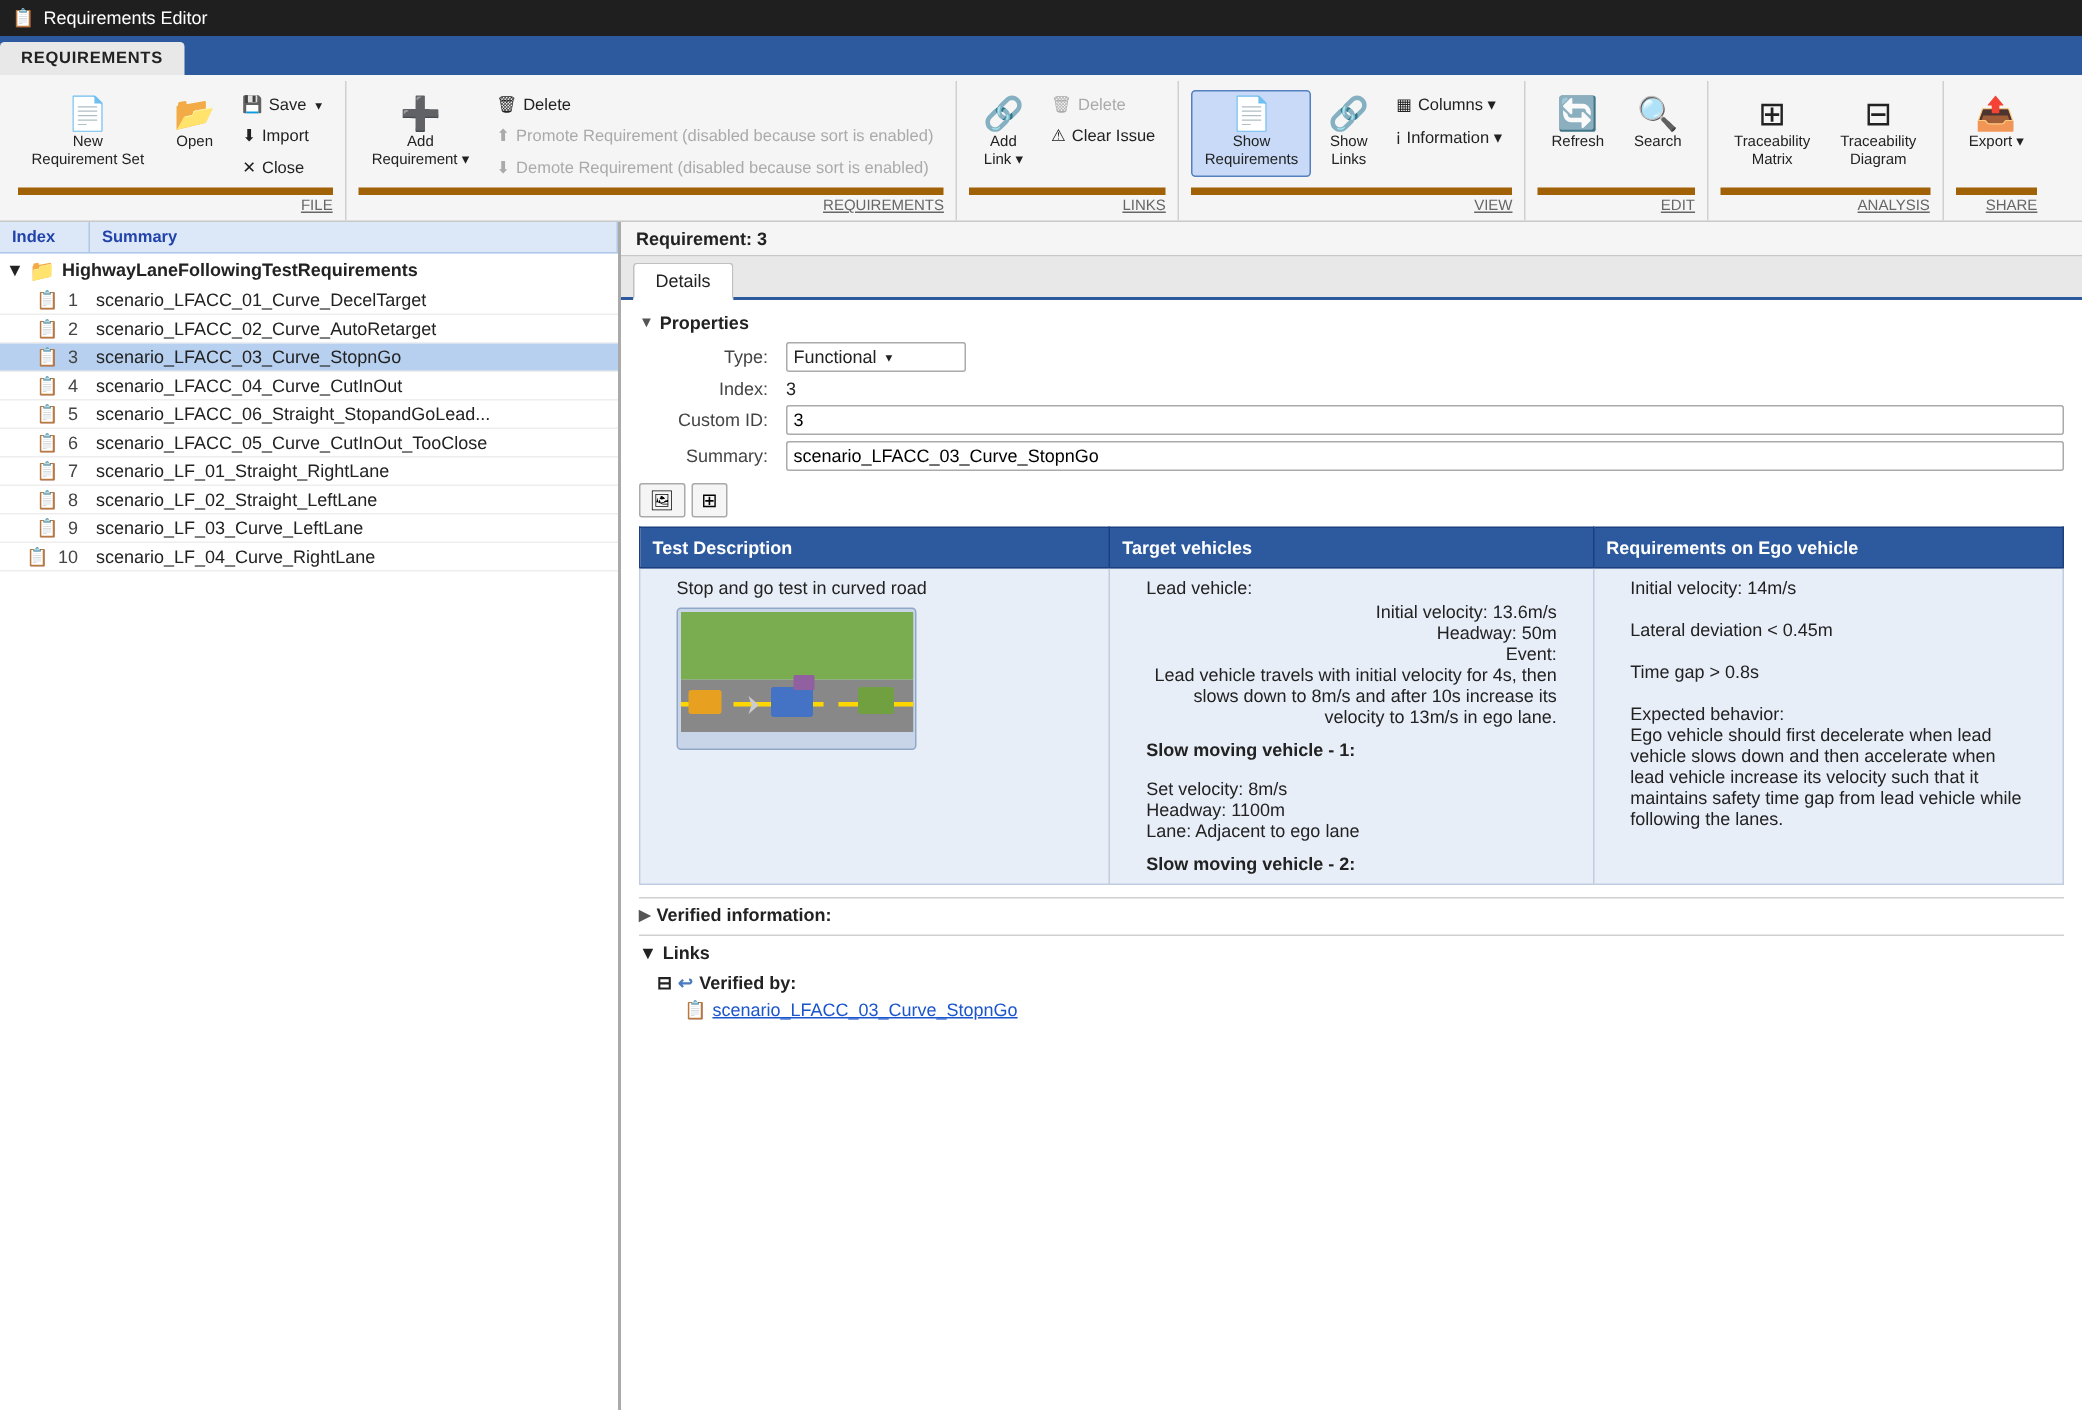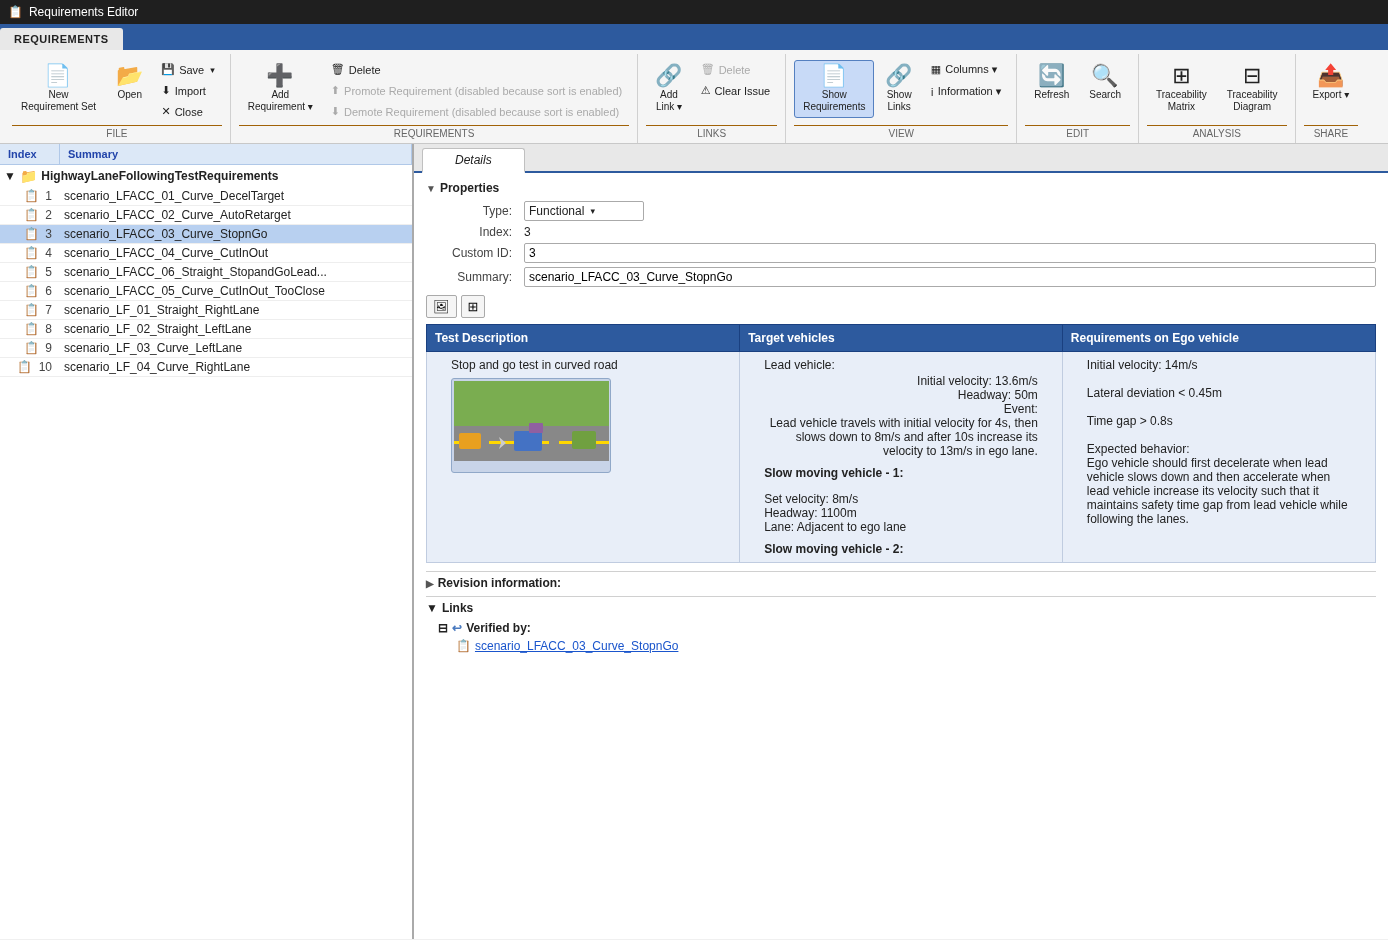--- a/index.html
+++ b/index.html
@@ -55,24 +55,25 @@
       flex-direction: column;
       align-items: stretch;
       border-right: 1px solid #d0d0d0;
       padding: 2px 8px 0 8px;
       min-width: fit-content;
     }
     .ribbon-group:last-child { border-right: none; }
     .ribbon-group-label {
       font-size: 10px;
       color: #666;
-      text-align: center;
+      text-align: right;
       padding: 2px 0 4px 0;
       margin-top: auto;
-      border-top: 1px solid #a16207;
+      border-top: 5px solid #a16207;
+      text-decoration: underline;
     }
     .ribbon-items {
       display: flex;
       align-items: flex-start;
       gap: 2px;
       flex: 1;
       padding: 4px 0;
     }
     .ribbon-btn {
       display: flex;
@@ -196,26 +197,25 @@
       font-weight: bold;
       font-size: 12px;
     }
     .details-tab-bar {
       display: flex;
       background: #e8e8e8;
       border-bottom: 2px solid #2d5a9e;
       padding: 4px 8px 0 8px;
     }
     .details-tab {
-      padding: 4px 32px;
+      padding: 4px 14px;
       cursor: pointer;
       font-size: 12px;
       border-radius: 3px 3px 0 0;
       border: 1px solid transparent;
-      font-style: italic;
     }
     .details-tab.active {
       background: #fff;
       border-color: #c0c0c0;
       border-bottom: 2px solid #fff;
       margin-bottom: -2px;
     }
     .details-content {
       flex: 1;
       background: #fff;
@@ -595,20 +595,21 @@
         <div class="index-cell">
           <span class="row-icon">📋</span>
           <span>10</span>
         </div>
         <div class="summary-cell">scenario_LF_04_Curve_RightLane</div>
       </div>
     </div>
   </div>
 
   <div class="right-panel">
+    <div class="req-header-bar">Requirement: 3</div>
     <div class="details-tab-bar">
       <div class="details-tab active">Details</div>
     </div>
     <div class="details-content">
 
       <div class="section-header">
         <span class="collapse-icon">▼</span>
         <span>Properties</span>
       </div>
       <div class="props-grid">
@@ -695,21 +696,21 @@
 Ego vehicle should first decelerate when lead vehicle slows down and then accelerate when lead vehicle increase its velocity such that it maintains safety time gap from lead vehicle while following the lanes.</div>
             </td>
           </tr>
         </tbody>
       </table>
 
 
       <div class="section-collapsible">
         <div class="section-header">
           <span class="collapse-icon">▶</span>
-          <span>Revision information:</span>
+          <span>Verified information:</span>
         </div>
       </div>
 
       <div class="links-section section-collapsible">
         <div class="links-header">
           <span>▼</span>
           <span>Links</span>
         </div>
         <div class="link-group">
           <div class="link-group-header">

